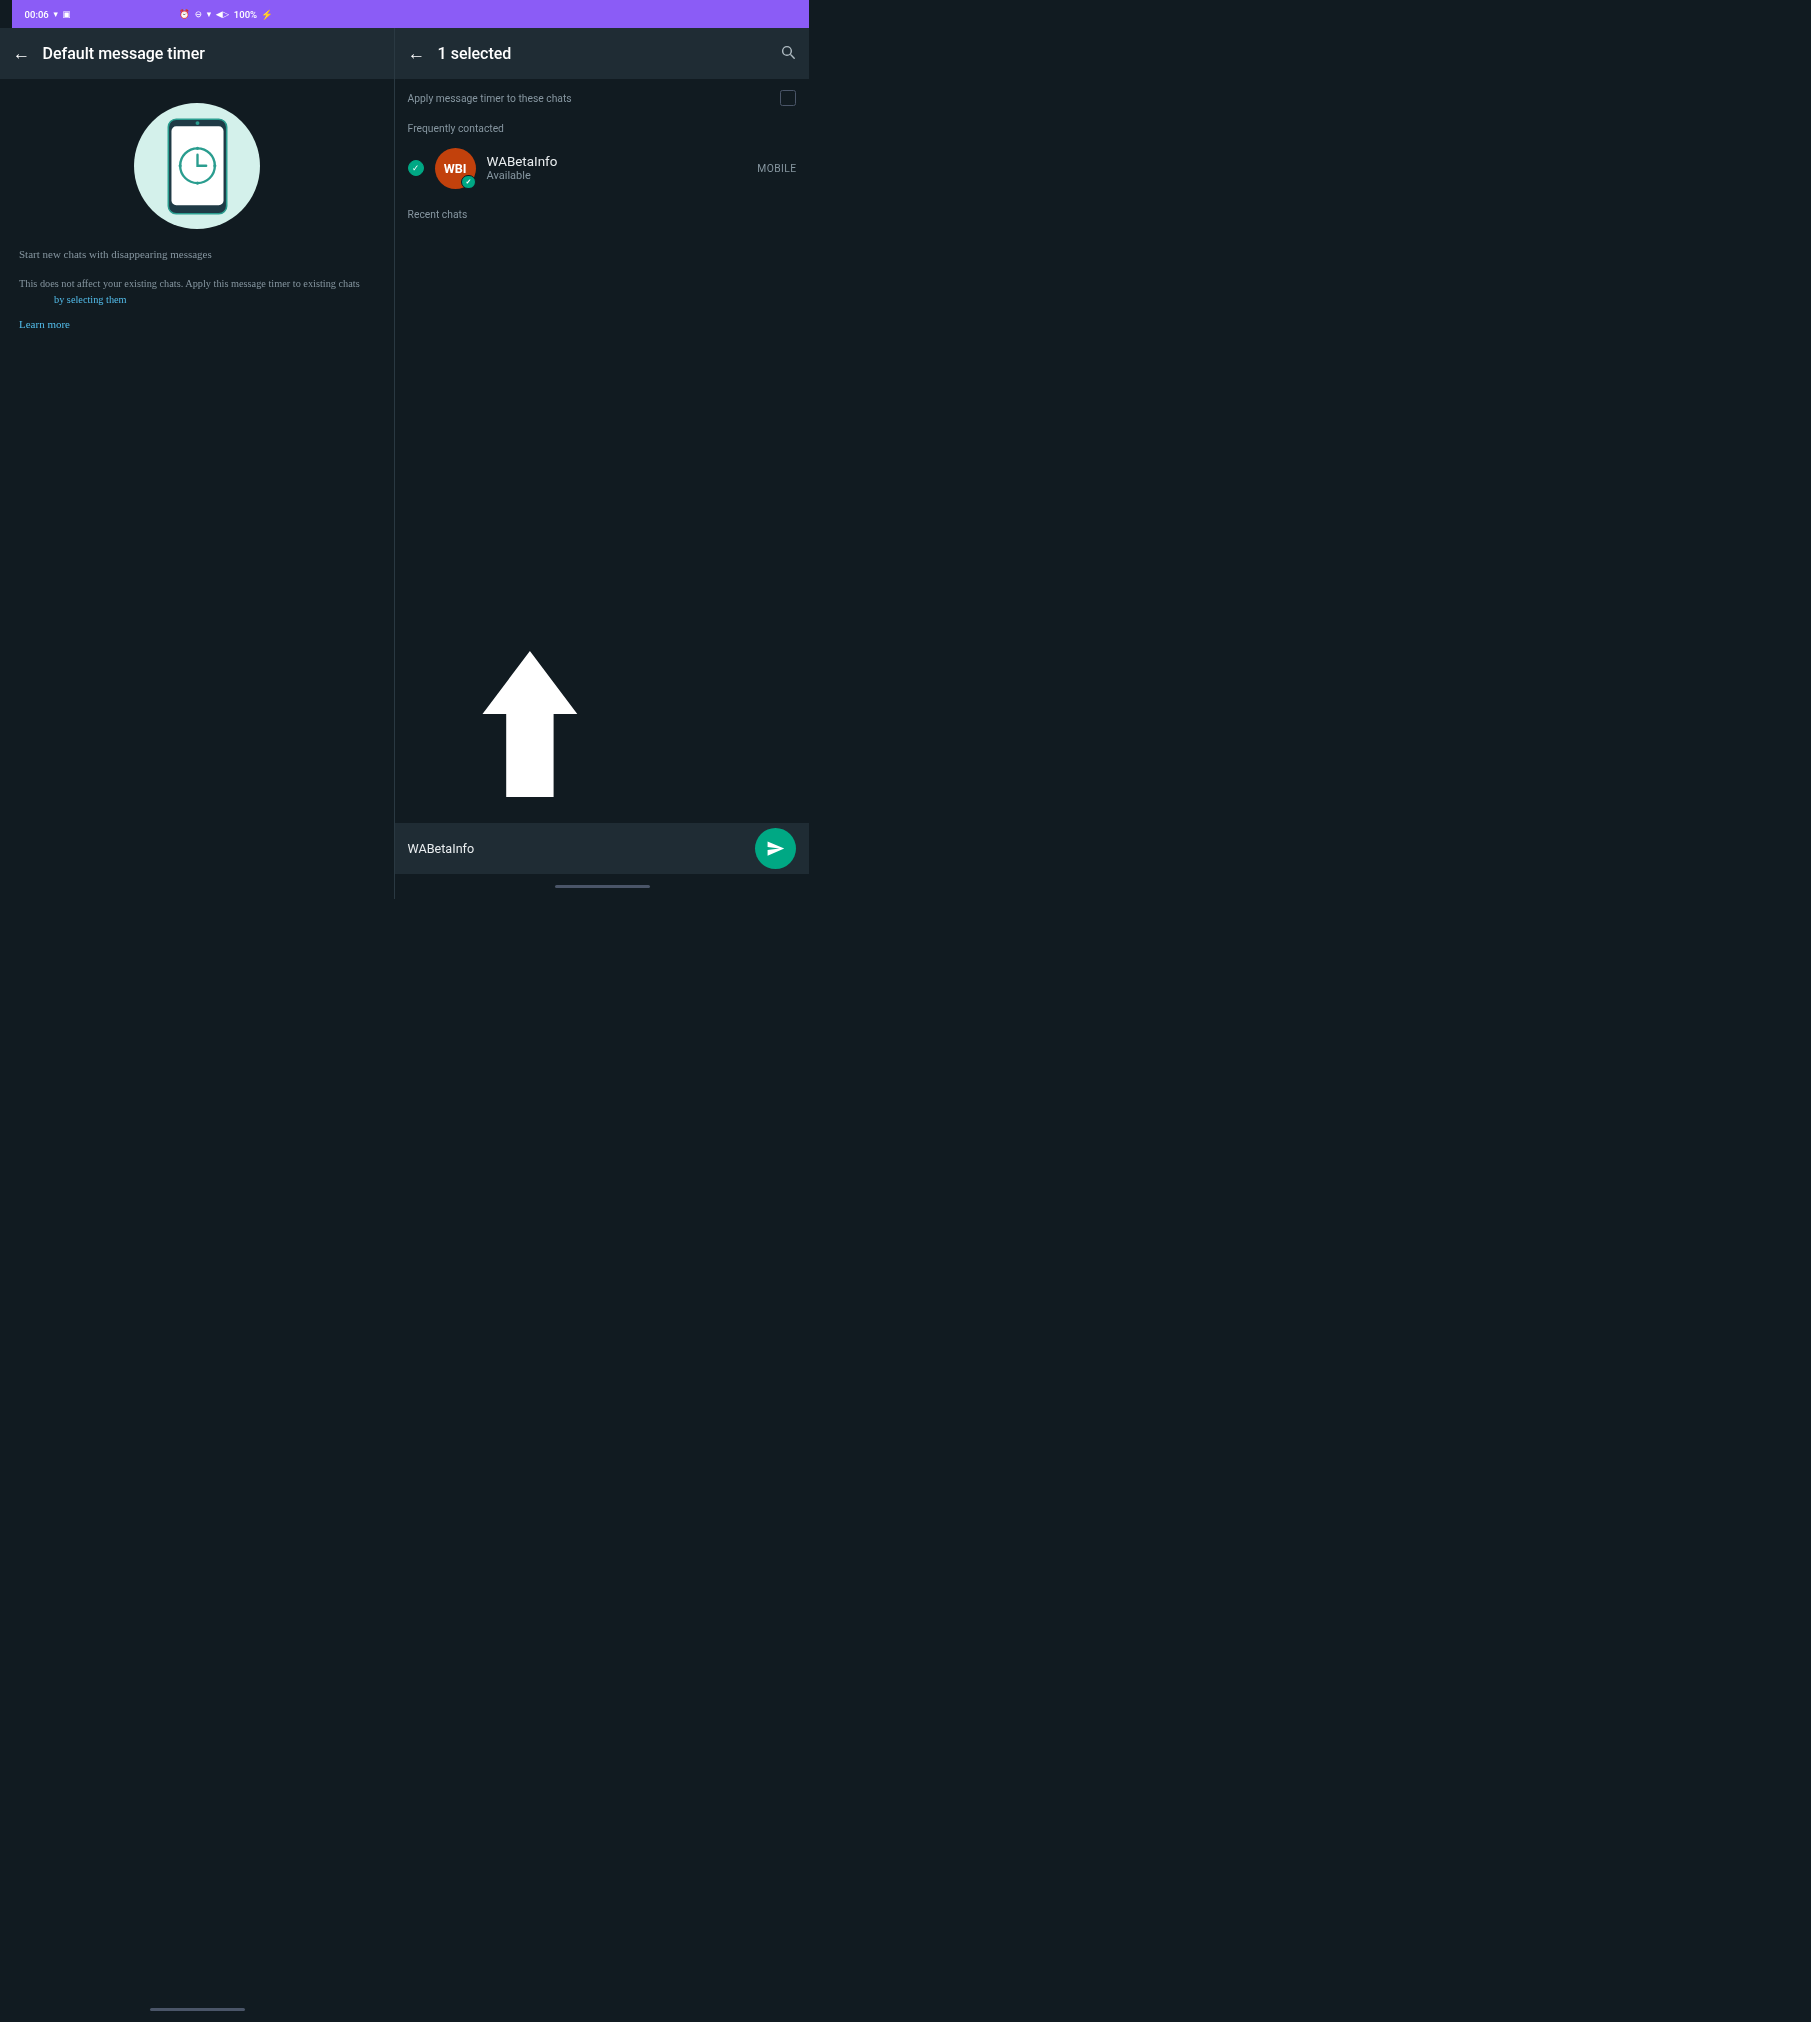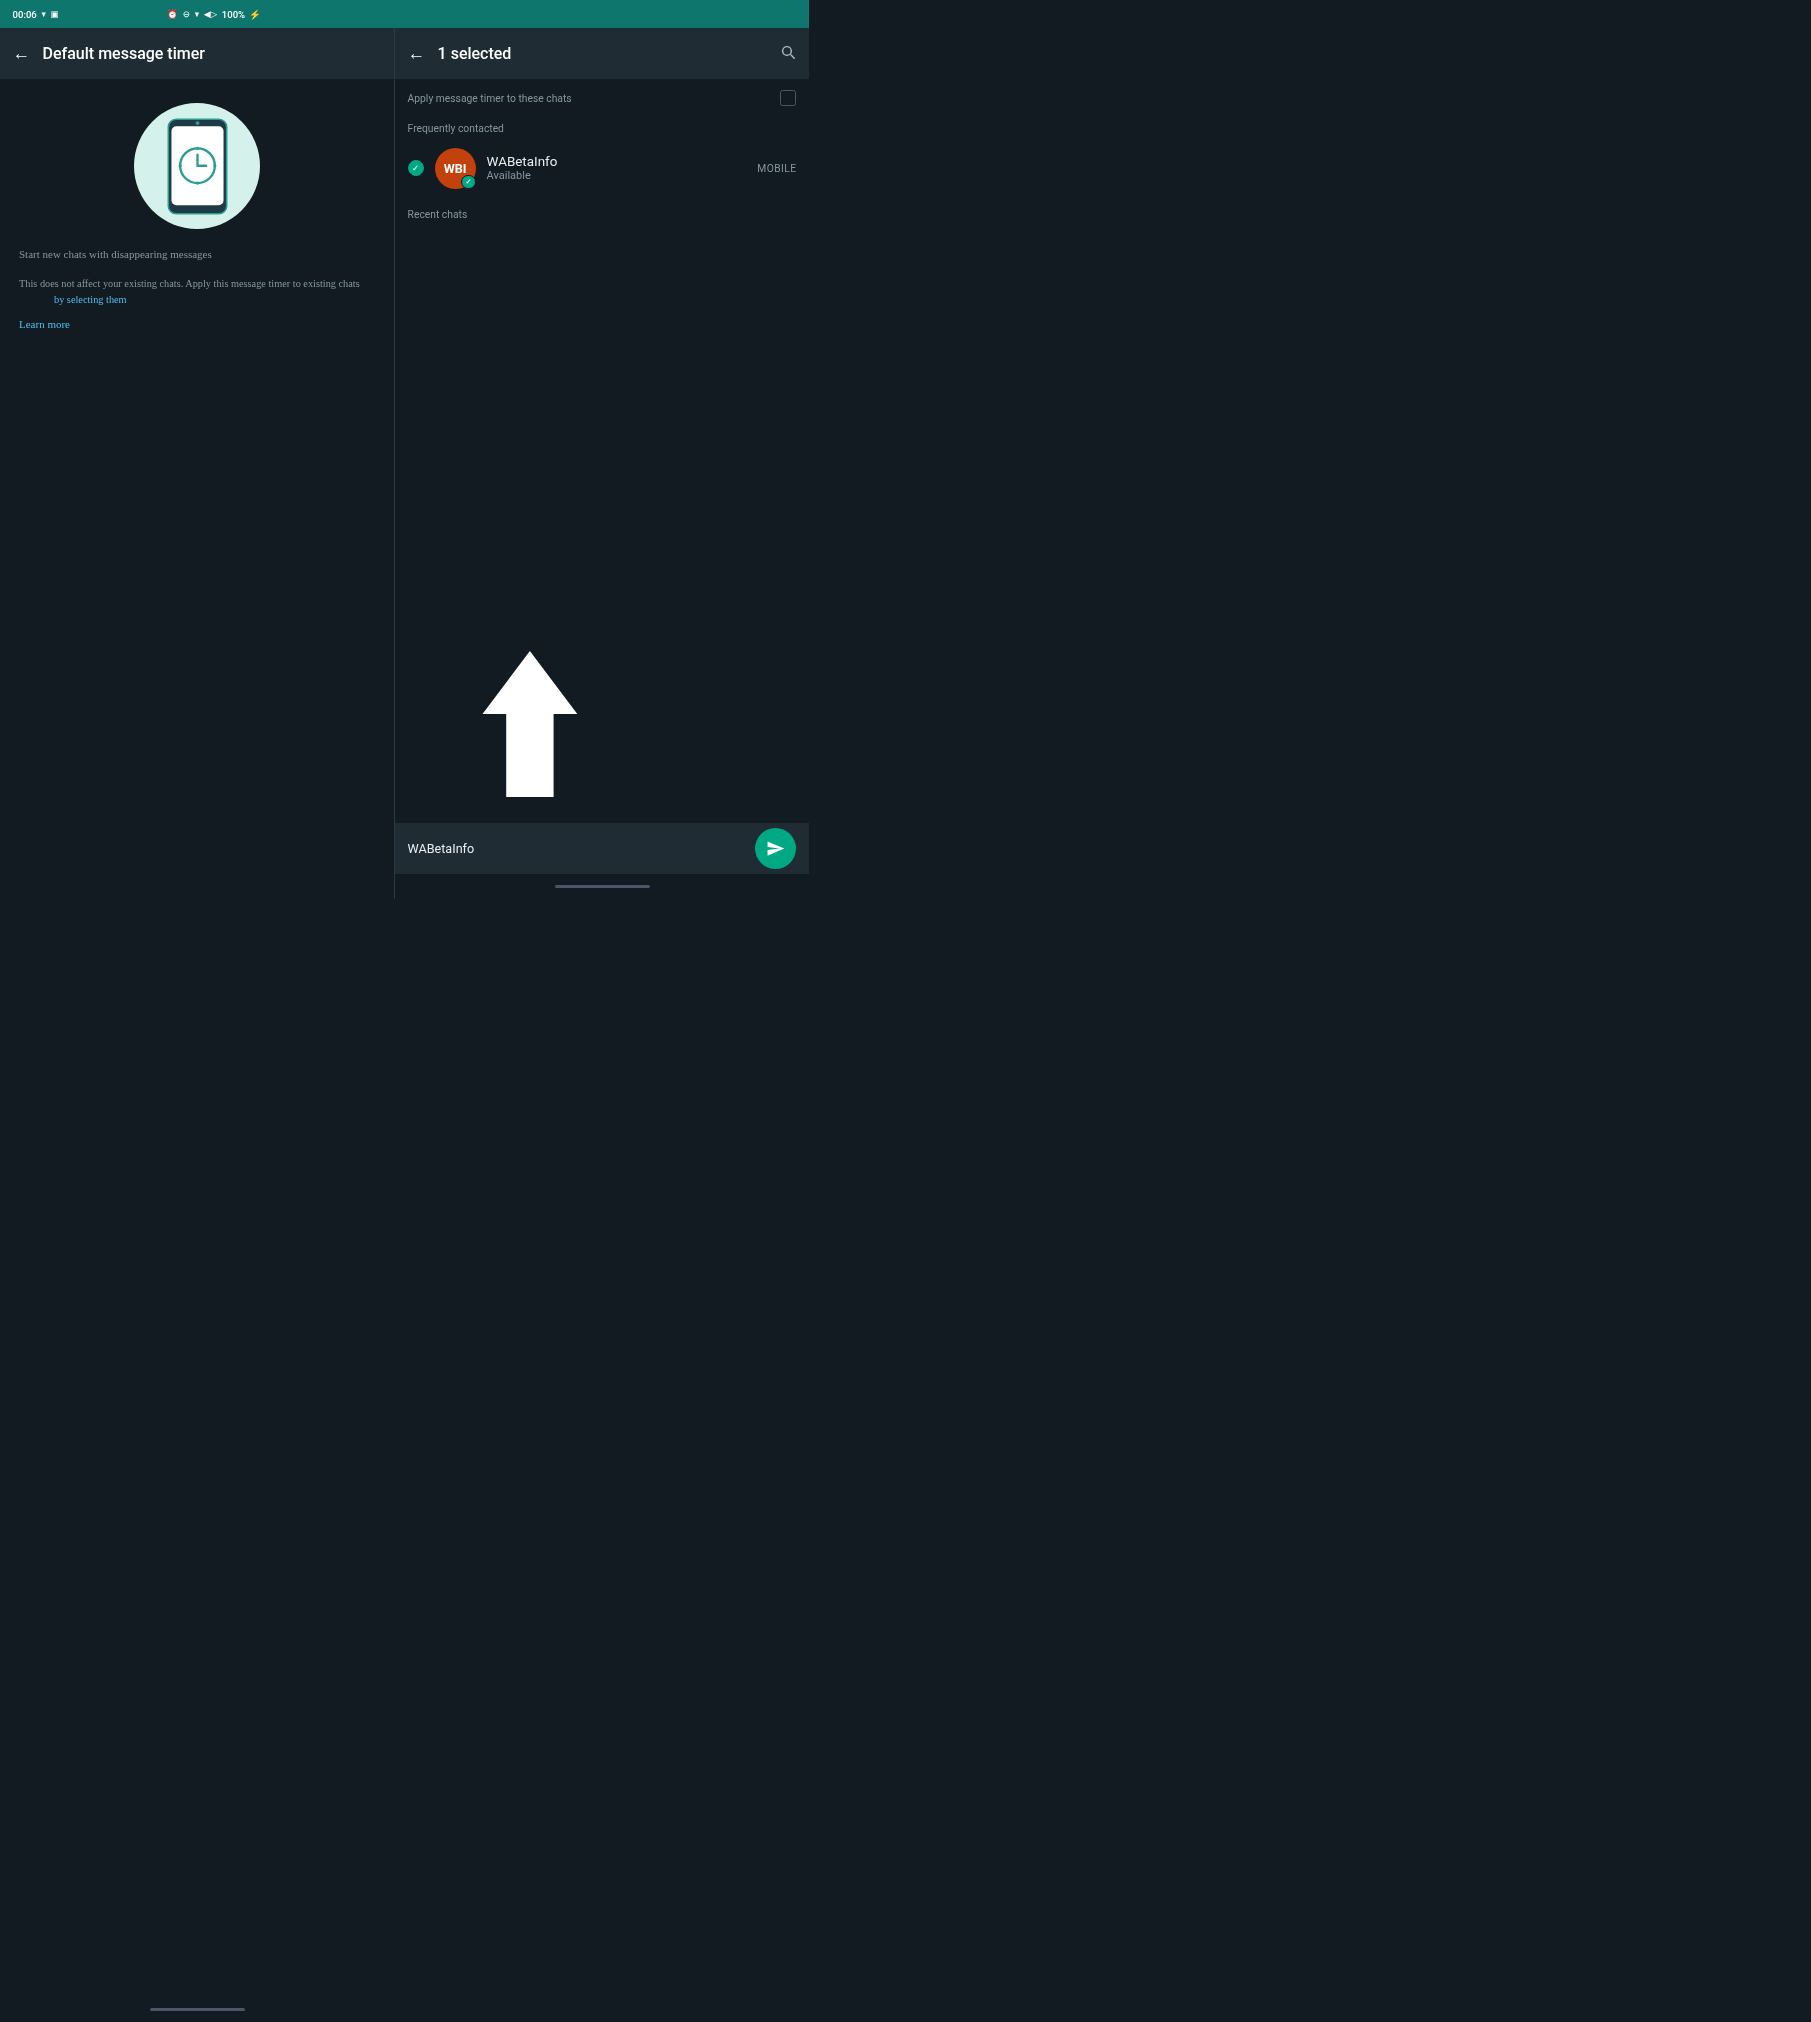--- a/index.html
+++ b/index.html
@@ -11,24 +11,25 @@
       overflow: hidden;
       display: flex;
       flex-direction: column;
     }
 
     
     .status-bar {
       display: flex;
       justify-content: space-between;
       align-items: center;
-      background: #0f766e;
+      background: #8b5cf6;
       padding: 4.7px 12.6px;
       height: 28.4px;
       flex-shrink: 0;
+      margin-left: 12px;
     }
     .status-bar-left, .status-bar-right {
       display: flex;
       align-items: center;
       gap: 4.7px;
       color: #fff;
       font-size: 9.5px;
       font-weight: 500;
     }
     .status-icon {

